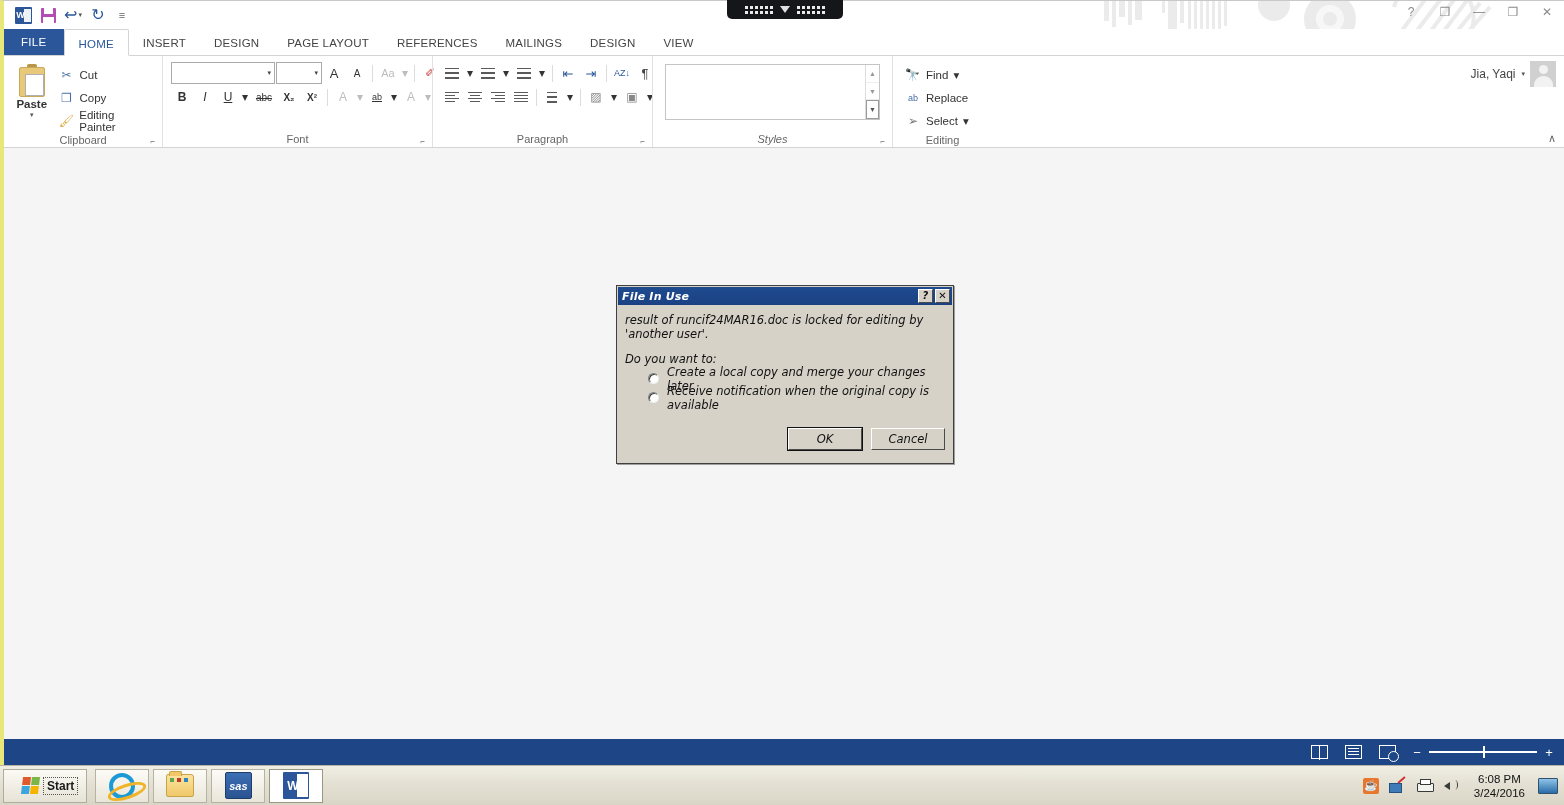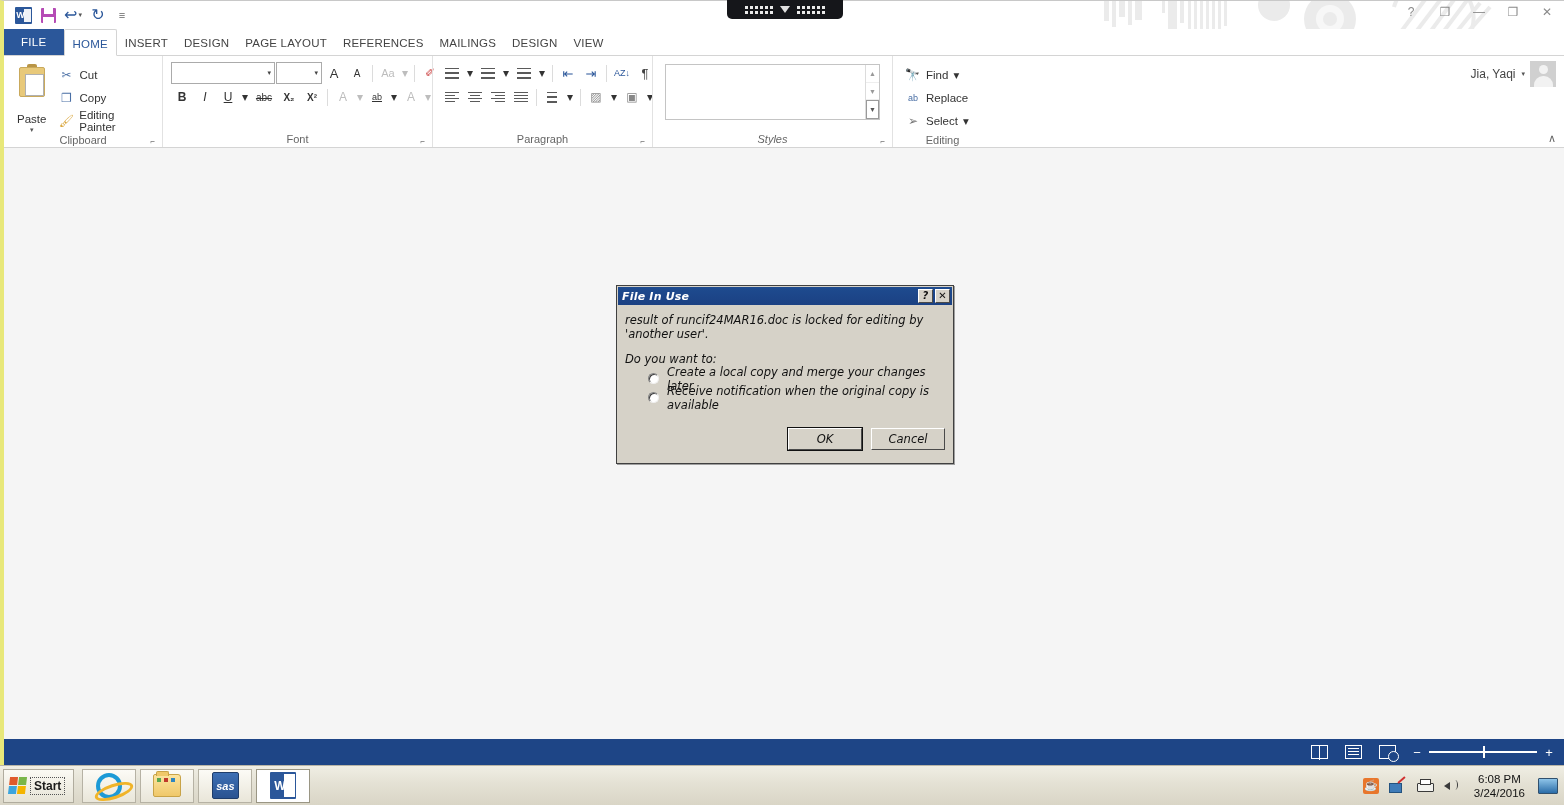--- a/index.html
+++ b/index.html
@@ -74,21 +74,21 @@
   .tabbar { height: 27px; background: #ffffff; display: flex; align-items: flex-end; position: relative; }
   .tabbar::after {
     content:""; position:absolute; left:0; right:0; bottom:0; height:1px; background:#d4d4d4;
   }
   .tab-file {
     background: #2b579a; color: #fff; font-size: 11.5px; letter-spacing: .3px;
     height: 27px; line-height: 27px; padding: 0 17px; cursor: default;
   }
   .tab {
     font-size: 11.5px; color: #444; height: 27px; line-height: 28px;
-    padding: 0 8px; cursor: default; letter-spacing: .2px; position: relative;
+    padding: 0 14px; cursor: default; letter-spacing: .2px; position: relative;
   }
   .tab.active {
     color: #2b579a;
     background: #fff;
     border: 1px solid #d4d4d4;
     border-bottom: 1px solid #fff;
     z-index: 2; border-radius: 2px 2px 0 0;
   }
 
   
@@ -112,21 +112,21 @@
   
   .grp-clipboard { width: 158px; }
   .paste-btn {
     width: 46px; display: flex; flex-direction: column; align-items: center;
     padding-top: 3px; cursor: default;
   }
   .clip-icon { width: 30px; height: 33px; position: relative; }
   .clip-icon .board { position:absolute; left:2px; top:3px; width:26px; height:30px; background:#e8c97a; border:1px solid #c9a95c; border-radius:2px; }
   .clip-icon .clip { position:absolute; left:10px; top:0px; width:10px; height:6px; background:#b99546; border-radius:2px 2px 0 0;}
   .clip-icon .page { position:absolute; left:8px; top:10px; width:19px; height:22px; background:#fff; border:1px solid #b0b0b0; }
-  .paste-label { font-size: 11.5px; color: #333; margin-top: 16px; }
+  .paste-label { font-size: 11.5px; color: #333; margin-top: 1px; font-weight: bold; }
   .paste-caret { font-size: 7px; color: #555; line-height: 7px; margin-top: 1px; }
   .clip-cmds { display: flex; flex-direction: column; gap: 1px; padding-top: 3px; }
   .cmd { display: flex; align-items: center; gap: 5px; height: 22px; padding: 0 4px; font-size: 11.5px; color: #333; cursor: default; }
   .cmd-ico { width: 16px; height: 16px; display: flex; align-items: center; justify-content: center; font-size: 12px; color: #4a6fa5; }
 
   
   .grp-font { width: 270px; }
   .font-row { display: flex; align-items: center; gap: 1px; height: 24px; }
   .combo { height: 22px; border: 1px solid #ababab; background: #fff; display: flex; align-items: center; justify-content: flex-end; padding-right: 3px; }
   .combo .cv { flex: 1; font-size: 11px; color: #333; padding-left: 4px; }
@@ -238,21 +238,21 @@
 
   
   .taskbar {
     position: absolute; left: 0; bottom: 0; width: 1564px; height: 40px;
     background: linear-gradient(to bottom, #f0eee4 0%, #e4e1d4 45%, #d9d5c6 100%);
     border-top: 1px solid #b9b5a6;
     display: flex; align-items: center;
   }
   .start-btn {
     display: flex; align-items: center; gap: 4px; height: 34px; margin-left: 3px;
-    padding: 0 8px 0 5px; cursor: default;
+    padding: 0 8px 0 18px; cursor: default;
     background: linear-gradient(to bottom, #fbfaf4, #e6e3d6);
     border: 1px solid #b0ac9e;
   }
   .start-flag { width: 17px; height: 17px; display: grid; grid-template-columns: 1fr 1fr; grid-template-rows: 1fr 1fr; gap: 1.5px; transform: skewX(-7deg); }
   .start-flag i:nth-child(1) { background: #e05a2b; }
   .start-flag i:nth-child(2) { background: #7ab648; }
   .start-flag i:nth-child(3) { background: #3da5dd; }
   .start-flag i:nth-child(4) { background: #f4b400; }
   .start-text { font-size: 12px; font-weight: bold; color: #1a1a1a; border: 1px dotted #555; padding: 1px 3px; }
   .tb-apps { display: flex; align-items: center; gap: 4px; margin-left: 8px; }

